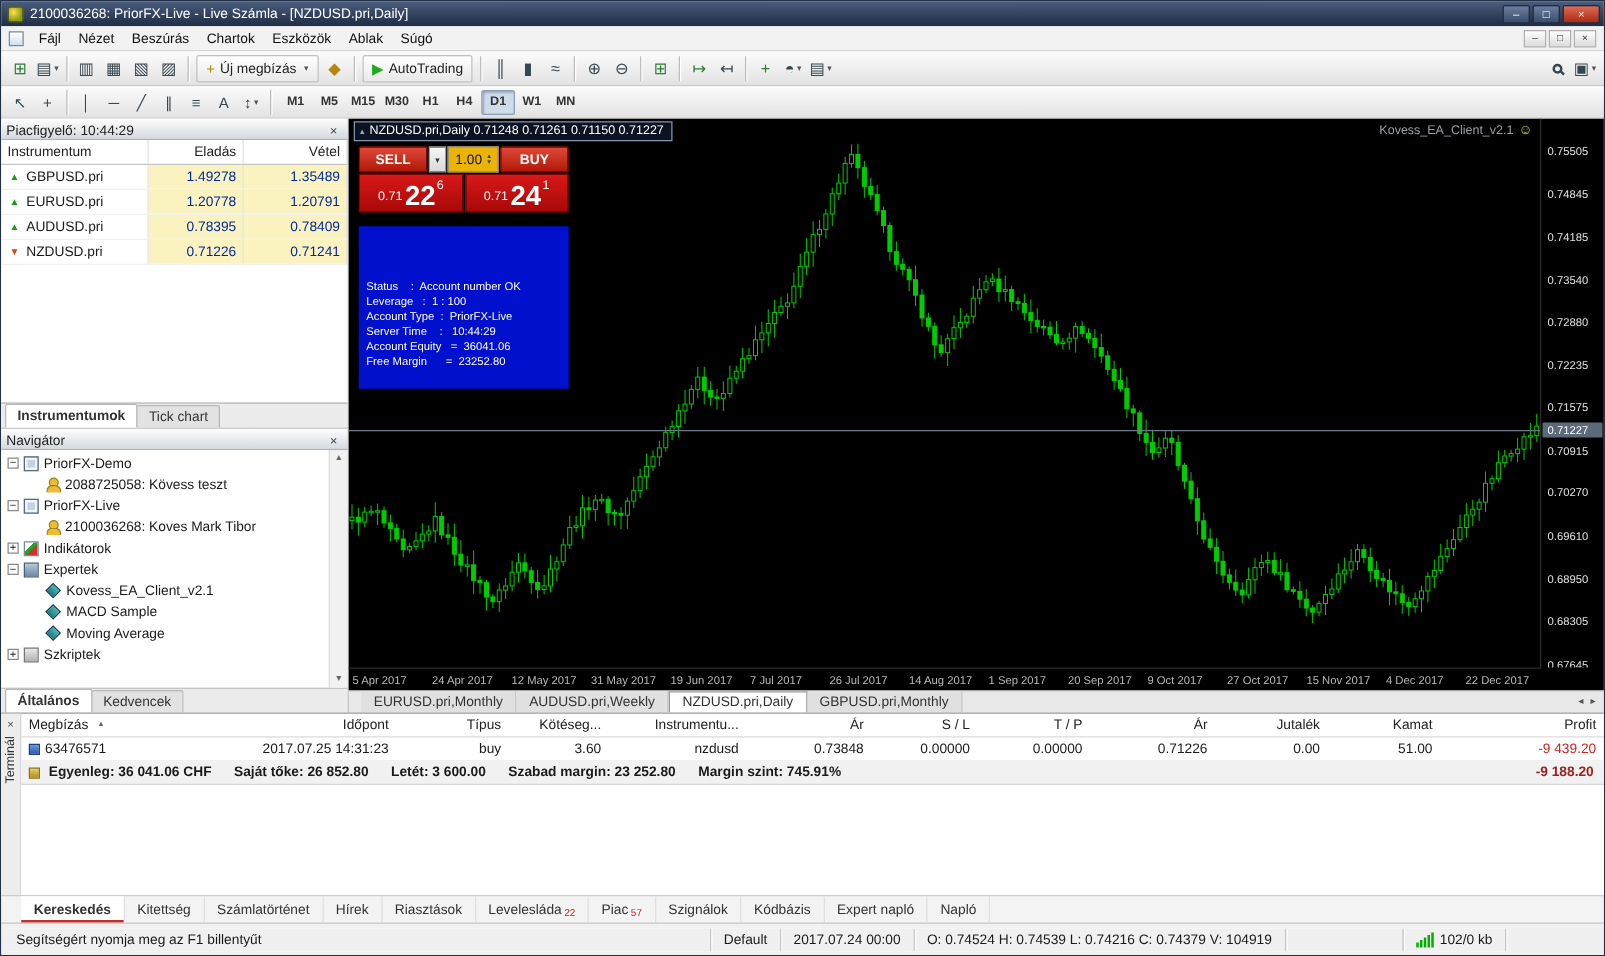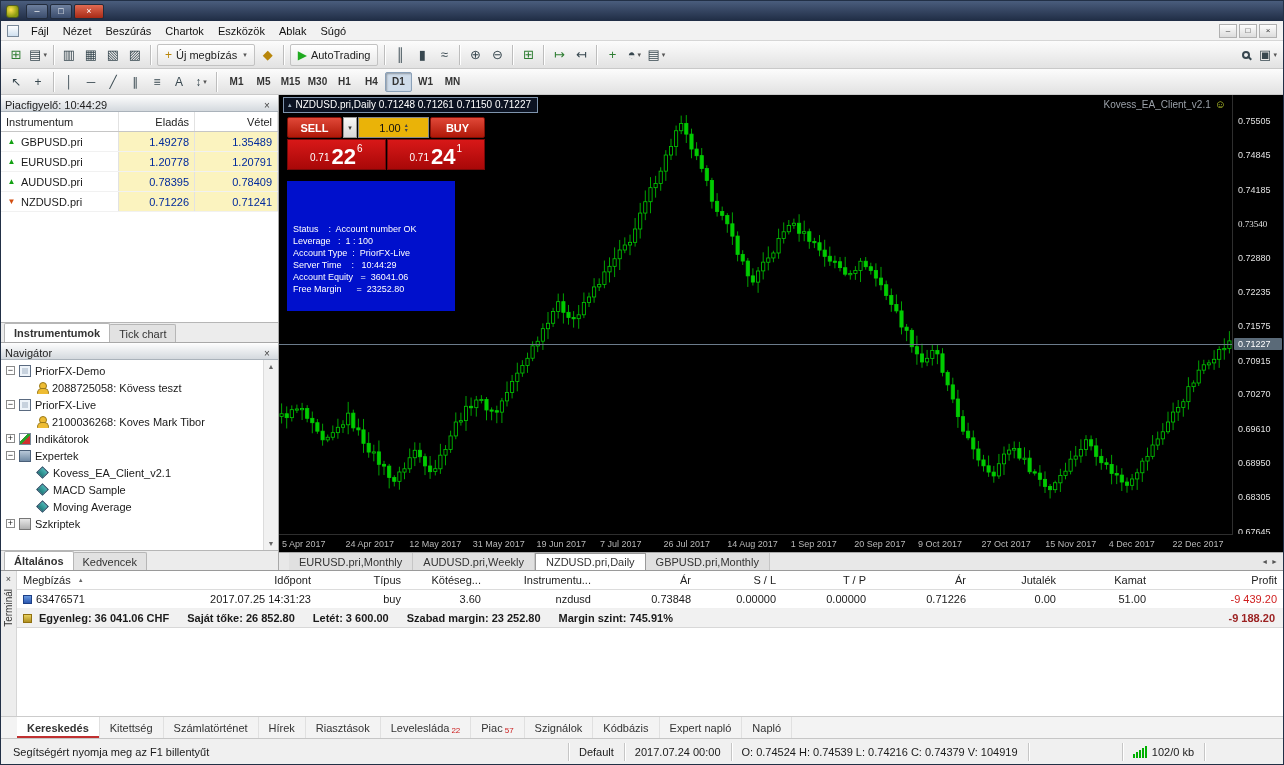--- a/index.html
+++ b/index.html
@@ -74,21 +74,21 @@
 .price-axis{position:relative;color:#e0e0e0;font-size:9px;overflow:hidden}
 .pa-label{position:absolute;left:5px;white-space:nowrap}
 .pa-current{position:absolute;left:1px;right:1px;background:#5a6a78;color:#fff;padding:1px 0 1px 4px;border-radius:1px}
 .date-axis{grid-column:1;position:relative;color:#b8b8b8;font-size:9px;border-top:1px solid #2e2e2e;overflow:hidden}
 .da-label{position:absolute;top:4px;white-space:nowrap}
 .price-line{position:absolute;left:0;right:0;height:0;border-top:1px solid #6b7b8b}
 .chart-title{position:absolute;top:2px;left:4px;display:flex;align-items:center;gap:4px;border:1px solid #7f94ad;background:rgba(12,20,36,.92);color:#fff;font-size:10px;padding:1px 6px 2px 4px}
 .ct-collapse{font-size:7px;color:#99aabb}
 .ea-label{position:absolute;top:3px;right:6px;color:#9aa0a8;font-size:10px;display:flex;gap:4px;align-items:center}
 .smiley{color:#c2d22e;font-size:11px}
-.oneclick{position:absolute;top:22px;left:8px;width:198px}
+.oneclick{position:absolute;top:22px;left:8px;width:168px}
 .oc-row{display:flex;height:21px;gap:1px}
 .oc-sell,.oc-buy{width:55px;background:linear-gradient(#e04838,#b01808);border:1px solid #801008;color:#fff;font-weight:bold;font-size:11px;display:flex;align-items:center;justify-content:center;border-radius:2px}
 .oc-dd{width:14px;background:linear-gradient(#f8f8f8,#d8d8d8);border:1px solid #999;font-size:7px;display:flex;align-items:center;justify-content:center;color:#333}
 .oc-lot{flex:1;background:#eab308;border:1px solid #888;display:flex;align-items:center;justify-content:center;gap:4px;font-size:11px;color:#111}
 .oc-spin{display:flex;flex-direction:column;font-size:6px;line-height:5px;color:#444}
 .oc-prices{display:flex;gap:1px;margin-top:1px}
 .oc-price{flex:1;height:31px;background:linear-gradient(#d81818,#a80808);border:1px solid #780808;color:#fff;display:flex;align-items:flex-end;justify-content:center;padding-bottom:2px}
 .oc-small{font-size:10px;margin:0 2px 4px 0}
 .oc-big{font-size:22px;font-weight:bold;line-height:20px}
 .oc-sup{font-size:10px;margin:0 0 13px 1px}
@@ -133,20 +133,21 @@
 .bars i{display:block;width:2px;background:#00b000}
 .bars i:nth-child(1){height:4px}.bars i:nth-child(2){height:6px}.bars i:nth-child(3){height:8px}.bars i:nth-child(4){height:10px}.bars i:nth-child(5){height:12px}
 </style>
 </head>
 <body>
 
 <div class="window">
 
   <div class="titlebar">
     <div class="app-icon"></div>
+    <div class="title-text">2100036268: PriorFX-Live - Live Számla - [NZDUSD.pri,Daily]</div>
     <div id="winbtns" style="display:flex">
         <div class="winbtn">–</div>
         <div class="winbtn">□</div>
         <div class="winbtn close">×</div>
       </div>
   </div>
 
   <div class="menubar">
     <div class="menu-doc"></div>
     <div id="menu-items" style="display:flex">
@@ -845,21 +846,21 @@
                 <div class="ea-line">Account Equity   =  36041.06</div>
                 <div class="ea-line">Free Margin      =  23252.80</div>
               </div>
           </div>
         </div>
         <div class="price-axis" id="price-axis">
           <div class="pa-current" id="pa-current" style="top: calc(56.82% - 6px);">0.71227</div>
         <div class="pa-label" style="top: calc(5.89% - 5px);">0.75505</div>
             <div class="pa-label" style="top: calc(13.75% - 5px);">0.74845</div>
             <div class="pa-label" style="top: calc(21.61% - 5px);">0.74185</div>
-            <div class="pa-label" style="top: calc(29.29% - 5px); font-family: Liberation Serif, serif;">0.73540</div>
+            <div class="pa-label" style="top: calc(29.29% - 5px);">0.73540</div>
             <div class="pa-label" style="top: calc(37.14% - 5px);">0.72880</div>
             <div class="pa-label" style="top: calc(44.82% - 5px);">0.72235</div>
             <div class="pa-label" style="top: calc(52.68% - 5px);">0.71575</div>
             <div class="pa-label" style="top: calc(60.54% - 5px);">0.70915</div>
             <div class="pa-label" style="top: calc(68.21% - 5px);">0.70270</div>
             <div class="pa-label" style="top: calc(76.07% - 5px);">0.69610</div>
             <div class="pa-label" style="top: calc(83.93% - 5px);">0.68950</div>
             <div class="pa-label" style="top: calc(91.61% - 5px);">0.68305</div>
             <div class="pa-label" style="top: calc(99.46% - 5px);">0.67645</div>
           </div>

